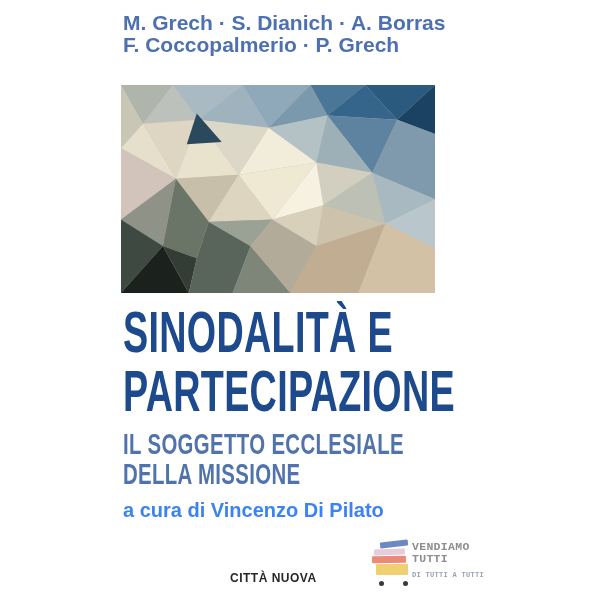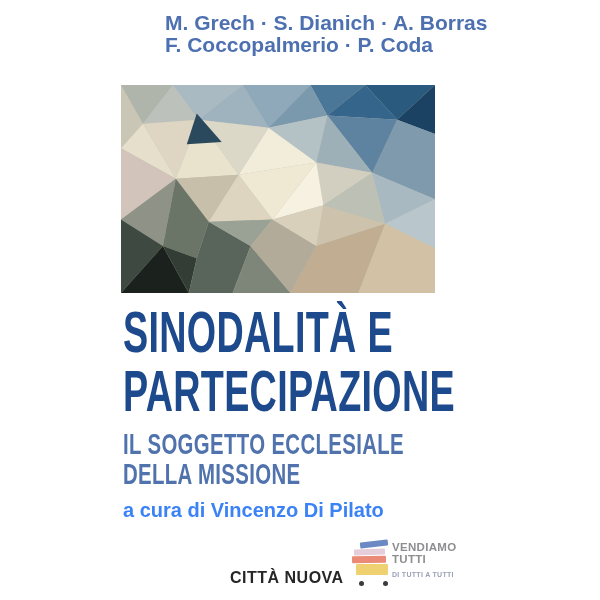--- a/index.html
+++ b/index.html
@@ -4,21 +4,20 @@
 <style>
   html,body{margin:0;padding:0;background:#ffffff;}
   .canvas{
     position:relative;width:600px;height:600px;background:#ffffff;overflow:hidden;
     font-family:"Liberation Sans",sans-serif;
   }
   .authors{
     position:absolute;left:123px;top:12px;
     font-size:21px;line-height:22px;font-weight:bold;color:#4d70b0;
     white-space:nowrap;
-    margin-left:42px;
   }
   .cover-art{
     position:absolute;left:121px;top:85px;width:314px;height:208px;display:block;
   }
   .title{
     position:absolute;left:123px;top:302px;
     font-size:58px;line-height:59px;font-weight:bold;color:#1d4a8c;
     transform:scaleX(0.65);transform-origin:left top;white-space:nowrap;
     letter-spacing:0.5px;
   }
@@ -27,24 +26,24 @@
     font-size:30px;line-height:30px;font-weight:bold;color:#5173ad;
     transform:scaleX(0.68);transform-origin:left top;white-space:nowrap;
     letter-spacing:0.5px;
   }
   .editor{
     position:absolute;left:123px;top:499px;
     font-size:20px;line-height:22px;font-weight:bold;color:#3b82f6;white-space:nowrap;
   }
   .publisher{
     position:absolute;left:230px;top:570px;
-    font-size:16px;line-height:16px;font-weight:bold;color:#262626;
+    font-size:12px;line-height:16px;font-weight:bold;color:#262626;
     letter-spacing:0.5px;white-space:nowrap;text-align:right;
   }
-  .badge{position:absolute;left:350px;top:538px;width:115px;height:52px;}
+  .badge{position:absolute;left:370px;top:538px;width:115px;height:52px;font-family:Liberation Mono, monospace;}
   .stack{position:absolute;left:0;top:0;width:40px;height:52px;}
   .book{position:absolute;border-radius:1px;}
   .wheel{position:absolute;width:5px;height:5px;border-radius:50%;}
   .badge-text{
     position:absolute;left:42px;top:3px;
     font-size:11.5px;line-height:12px;font-weight:bold;color:#8e8e91;
     letter-spacing:0.3px;white-space:nowrap;
   }
   .tagline{
     position:absolute;left:42px;top:33px;
@@ -52,21 +51,21 @@
     letter-spacing:0.3px;white-space:nowrap;
   }
 </style>
 </head>
 <body>
 
 <div class="canvas">
 
   <div class="authors">
     <div>M. Grech · S. Dianich · A. Borras</div>
-    <div>F. Coccopalmerio · P. Coda</div>
+    <div>F. Coccopalmerio · P. Grech</div>
   </div>
 
   <svg class="cover-art" viewBox="0 0 315 204" preserveAspectRatio="none" xmlns="http://www.w3.org/2000/svg">
       <polygon points="0,0 315,0 315,204 0,204" fill="#bfc0b4"></polygon>
       <polygon points="0,0 52,0 22,38" fill="#b0b5ac"></polygon>
       <polygon points="0,0 22,38 0,62" fill="#c9c6b6"></polygon>
       <polygon points="52,0 122,0 78,34" fill="#a9bac3"></polygon>
       <polygon points="52,0 78,34 22,38" fill="#bcc2bb"></polygon>
       <polygon points="122,0 190,0 148,42" fill="#8fa9ba"></polygon>
       <polygon points="122,0 148,42 78,34" fill="#9fb3bf"></polygon>

